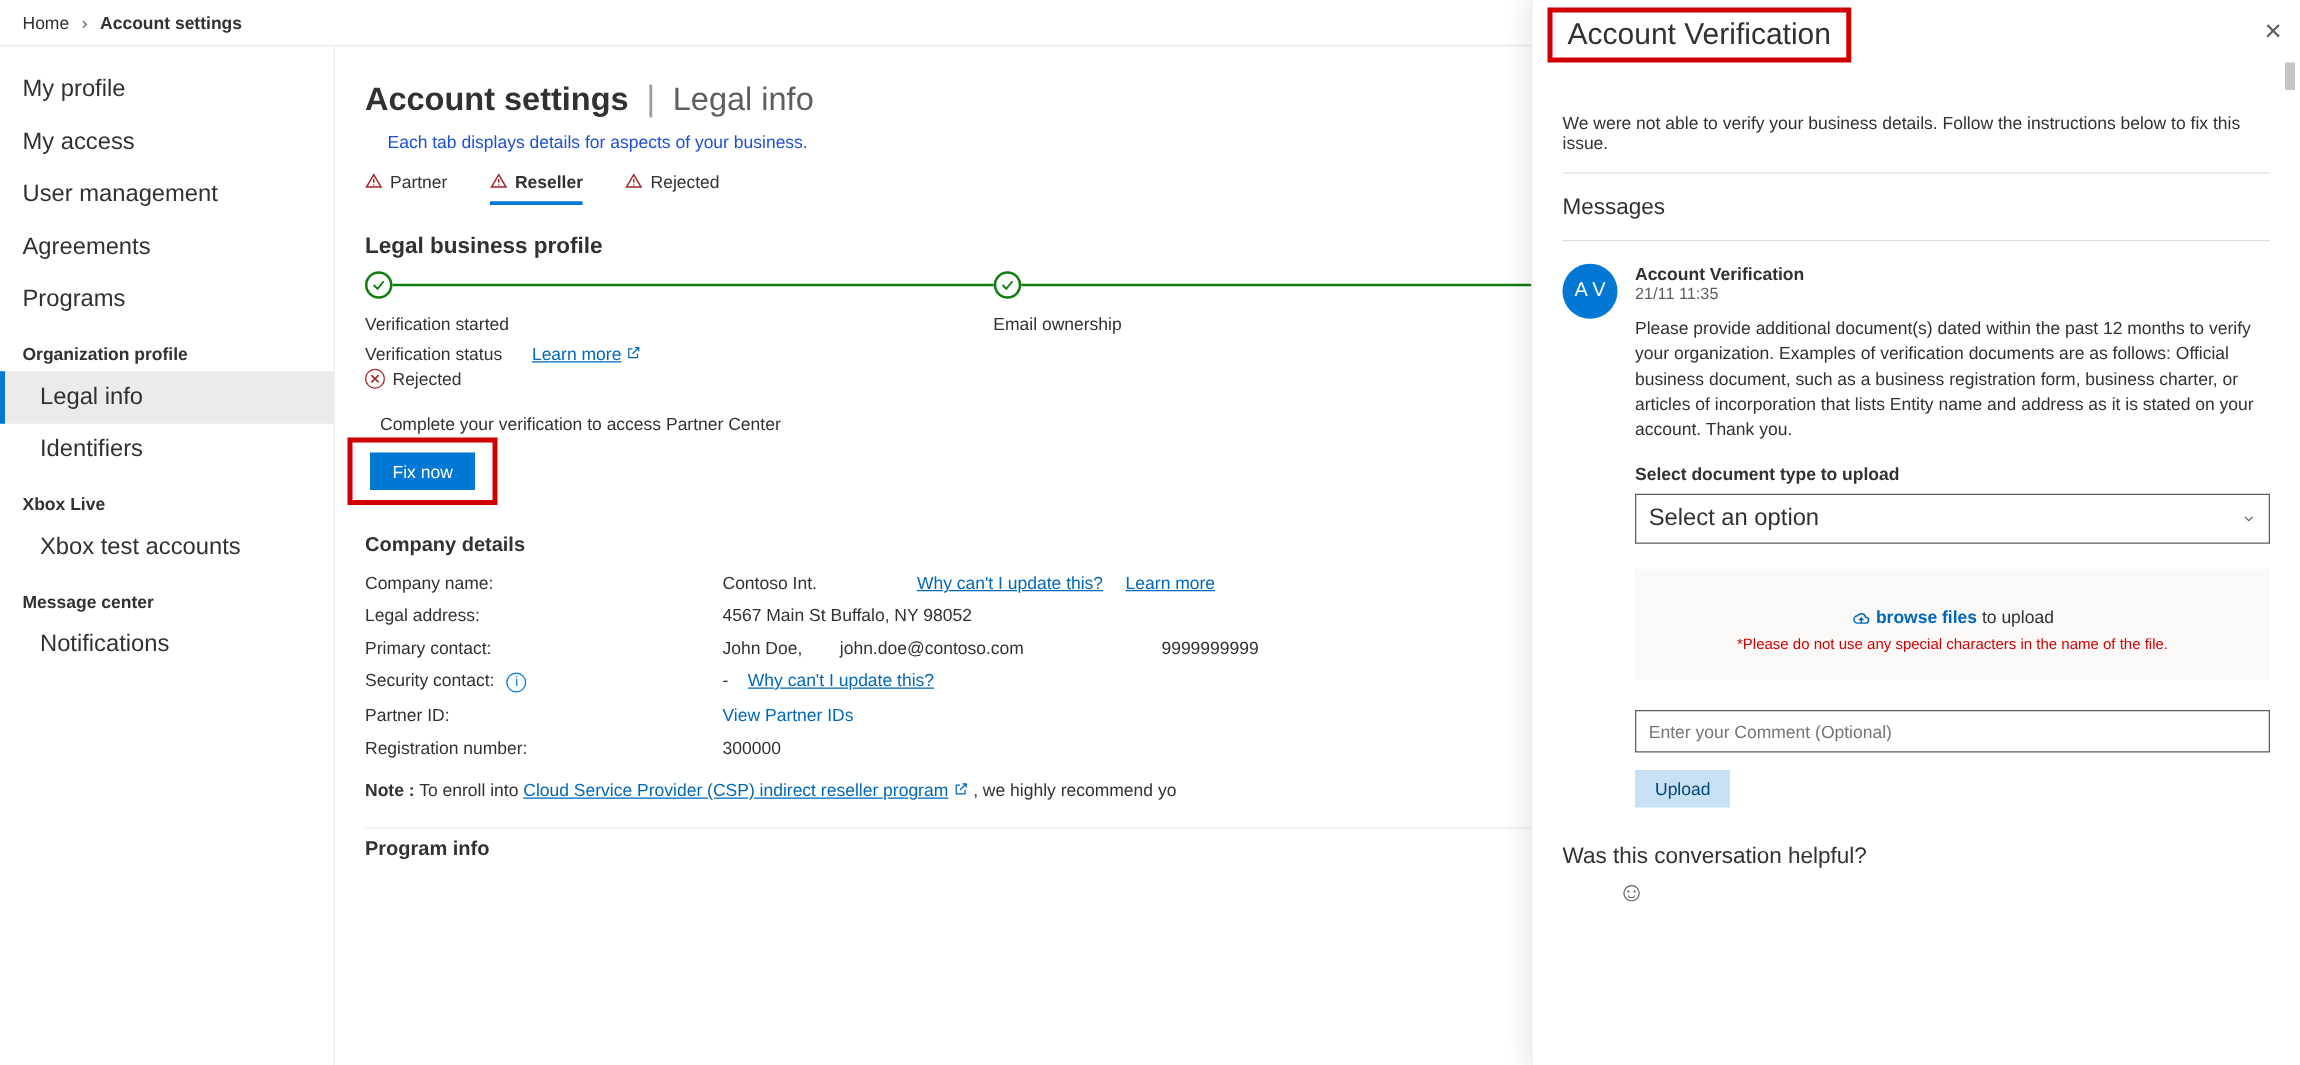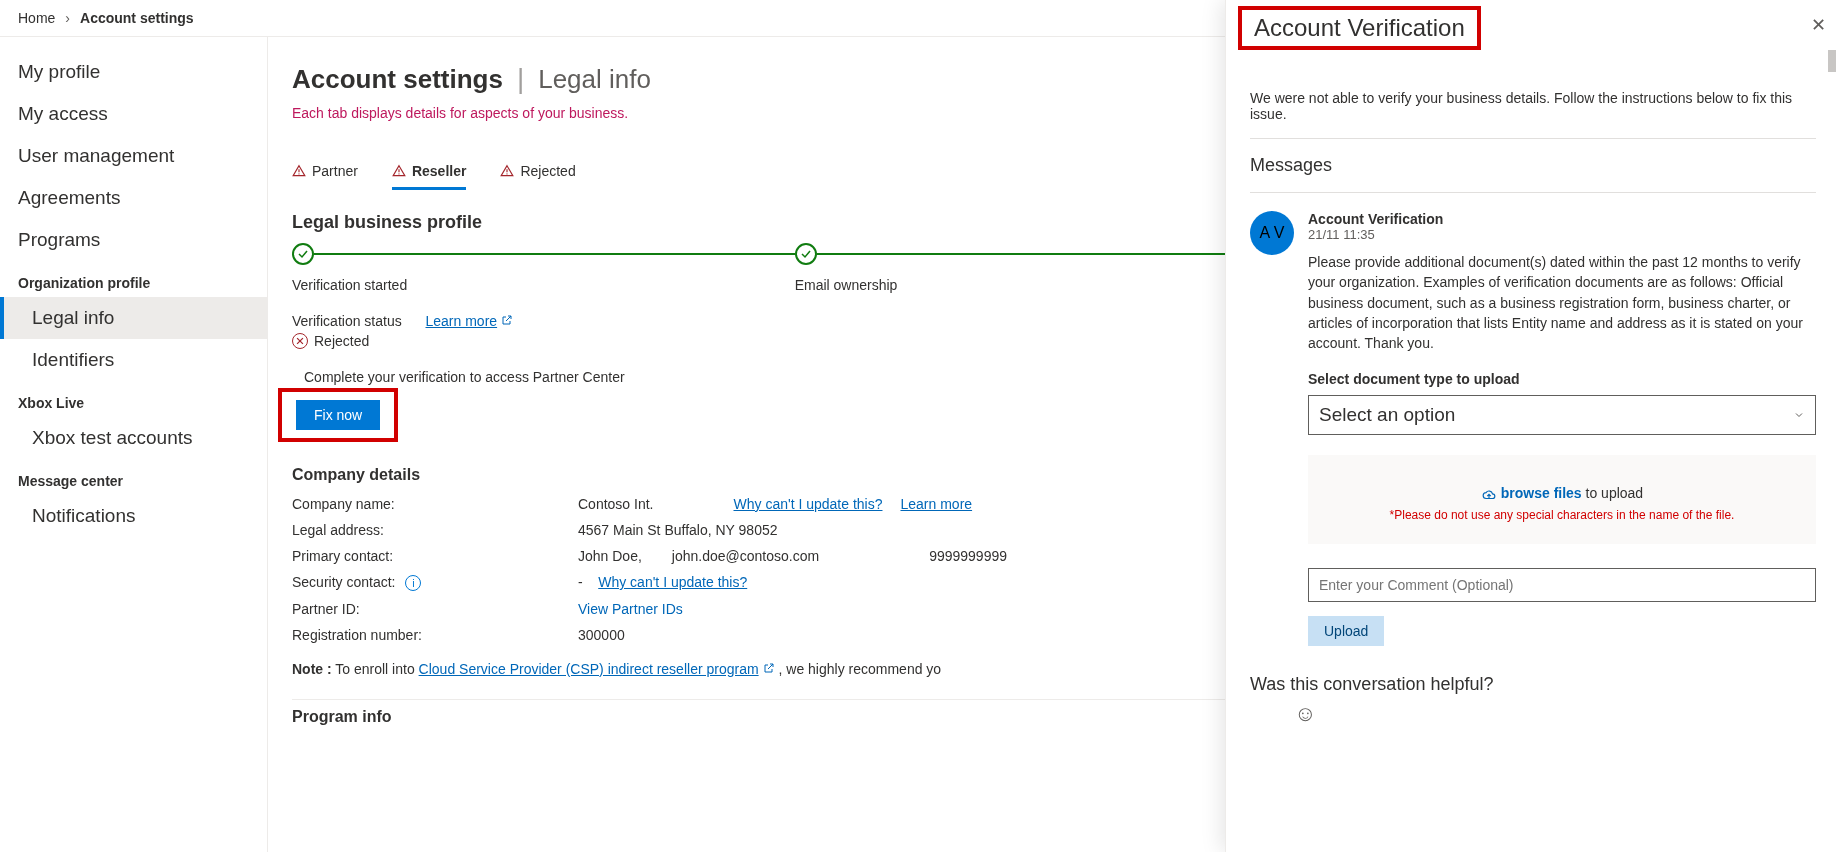--- a/index.html
+++ b/index.html
@@ -17,38 +17,38 @@
   .side-item { padding: 10px 18px; cursor: pointer; font-size: 19px; }
   .side-item.sub { padding-left: 32px; }
   .side-item.active { background: #edebe9; border-left: 4px solid #0078d4; padding-left: 28px; }
   .side-header { padding: 14px 18px 6px; font-weight: 600; font-size: 14px; }
   
   .main { flex: 1; padding: 26px 40px 20px 24px; overflow: hidden; position: relative; }
   .title-row { display: flex; align-items: baseline; gap: 14px; font-size: 26px; }
   .title-main { font-weight: 600; }
   .title-sep { color: #a19f9d; font-weight: 300; font-size: 28px; }
   .title-sub { color: #605e5c; font-weight: 400; }
-  .subcaption { margin-top: 10px; color: #be185d; }
-  
-  .tabs { margin-top: 42px; display: flex; gap: 34px; border-bottom: 0; }
+  .subcaption { margin-top: 10px; color: #1d4ed8; margin-left: 18px; }
+  
+  .tabs { margin-top: 16px; display: flex; gap: 34px; border-bottom: 0; }
   .tab { display: flex; align-items: center; gap: 6px; padding-bottom: 8px; cursor: pointer; border-bottom: 3px solid transparent; font-size: 14px; }
   .tab.active { border-bottom-color: #0078d4; font-weight: 600; }
   .warn-tri { width: 14px; height: 14px; }
   
   h3.sec { margin: 22px 0 10px; font-size: 18px; font-weight: 600; }
   h4.sec { margin: 24px 0 12px; font-size: 16px; font-weight: 600; }
   
   .steps { display: flex; align-items: center; margin-top: 8px; }
   .step { flex-shrink:0; }
   .step-circ { width: 22px; height: 22px; border: 2px solid #107c10; border-radius: 50%; display: inline-flex; align-items: center; justify-content: center; background: #fff; }
   .step-line { flex: 1; height: 2px; background: #107c10; }
   .step-line.red { background: #a4262c; }
   .step-labels { display: grid; grid-template-columns: repeat(3, 1fr); margin-top: 12px; font-size: 14px; }
   
-  .vstatus { margin-top: 20px; }
+  .vstatus { margin-top: 8px; }
   .vstatus-row { display: flex; align-items: center; gap: 8px; }
   .link { color: #0067b8; text-decoration: underline; cursor: pointer; }
   .ext-icon { width: 12px; height: 12px; display:inline-block; margin-left:4px; }
   .rej-row { display: flex; align-items: center; gap: 6px; margin-top: 4px; }
   .reject-circ { width:16px; height:16px; border:1.5px solid #a4262c; border-radius:50%; display:inline-flex; align-items:center; justify-content:center; color:#a4262c; }
   .complete-text { margin-top: 20px; padding-left: 12px; }
   .fix-wrap { display:inline-block; border: 4px solid #d10000; padding: 8px 14px; margin-top: 3px; margin-left: -14px;}
   .btn-primary { background: #0078d4; color: #fff; border: none; padding: 7px 18px; font-size: 14px; cursor: pointer; }
   
   .company-grid { display: grid; grid-template-columns: 280px 1fr; row-gap: 10px; column-gap: 6px; align-items: start; font-size: 14px; margin-top: 4px;}
@@ -60,21 +60,21 @@
   
   .panel { position: absolute; right: 0; top: 0; bottom: 0; width: 615px; background: #fff; border-left: 1px solid #edebe9; box-shadow: -4px 0 20px rgba(0,0,0,0.1); padding: 0 24px 20px 24px; overflow:hidden;}
   .panel-close { position:absolute; right:14px; top:14px; cursor:pointer; font-size:18px; color:#605e5c;}
   .panel-title-box { display:inline-block; border: 4px solid #d10000; padding: 4px 12px; margin-top: 6px; margin-left:-12px;}
   .panel-title { font-size: 24px; font-weight: 400; }
   .panel-vscroll { position:absolute; right:4px; top:50px; width:8px; height:22px; background:#c8c6c4; border-radius:0px;}
   .panel-desc { margin-top: 40px; font-size: 14px; }
   .panel-sep { border:none; border-top:1px solid #e1dfdd; margin: 16px 0; }
   .panel-msg-hdr { font-size: 18px; font-weight: 400; margin-bottom: 4px;}
   .msg-row { display:flex; gap:14px; margin-top: 18px;}
-  .avatar { width:44px; height:44px; border-radius:50%; background:#0078d4; color:#000000; display:flex; align-items:center; justify-content:center; font-size:16px; flex-shrink:0;}
+  .avatar { width:44px; height:44px; border-radius:50%; background:#0078d4; color:#ffffff; display:flex; align-items:center; justify-content:center; font-size:16px; flex-shrink:0;}
   .msg-title { font-weight:600; }
   .msg-time { color:#605e5c; font-size:13px; }
   .msg-body { margin-top: 10px; line-height: 1.45; font-size: 14px;}
   .field-label { font-weight:600; margin-top: 18px; }
   .select-box { margin-top:8px; border:1px solid #605e5c; padding: 8px 10px; display:flex; justify-content:space-between; align-items:center; cursor:pointer; font-size:19px;}
   .dropzone { margin-top: 20px; background:#faf9f8; padding: 30px 20px 22px; text-align:center;}
   .dz-text { font-size:14px; }
   .dz-warn { color:#d10000; font-size:12px; margin-top:6px;}
   .comment-input { margin-top: 24px; width:100%; border:1px solid #605e5c; padding: 8px 10px; font-size:14px; font-family:inherit;}
   .upload-btn { margin-top:14px; background:#c7e0f4; color:#004578; border:none; padding:7px 16px; font-size:14px; cursor:pointer;}

